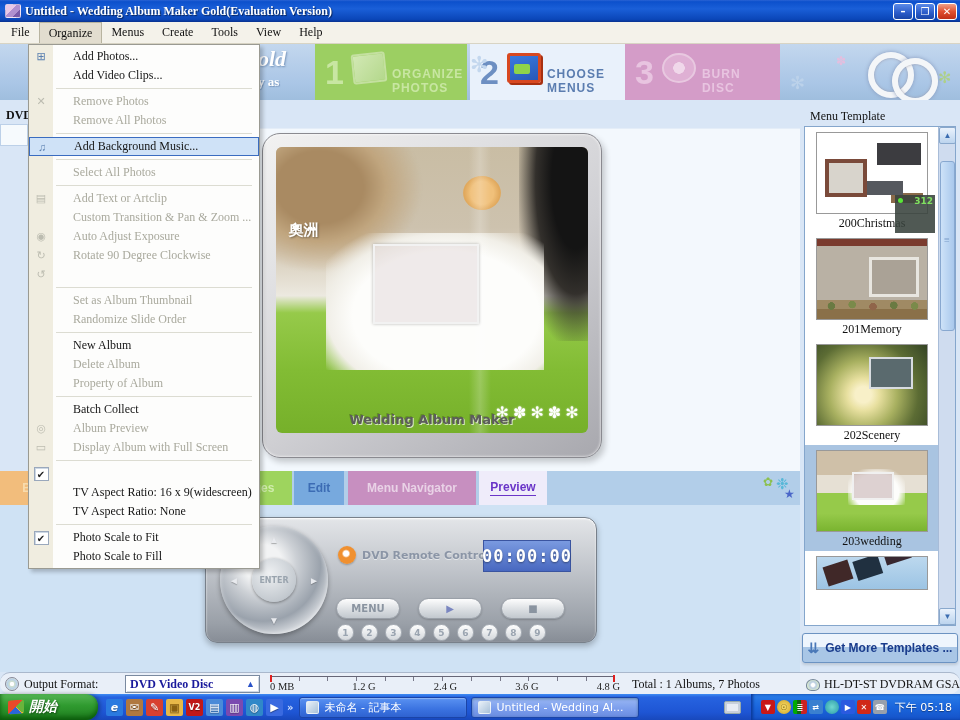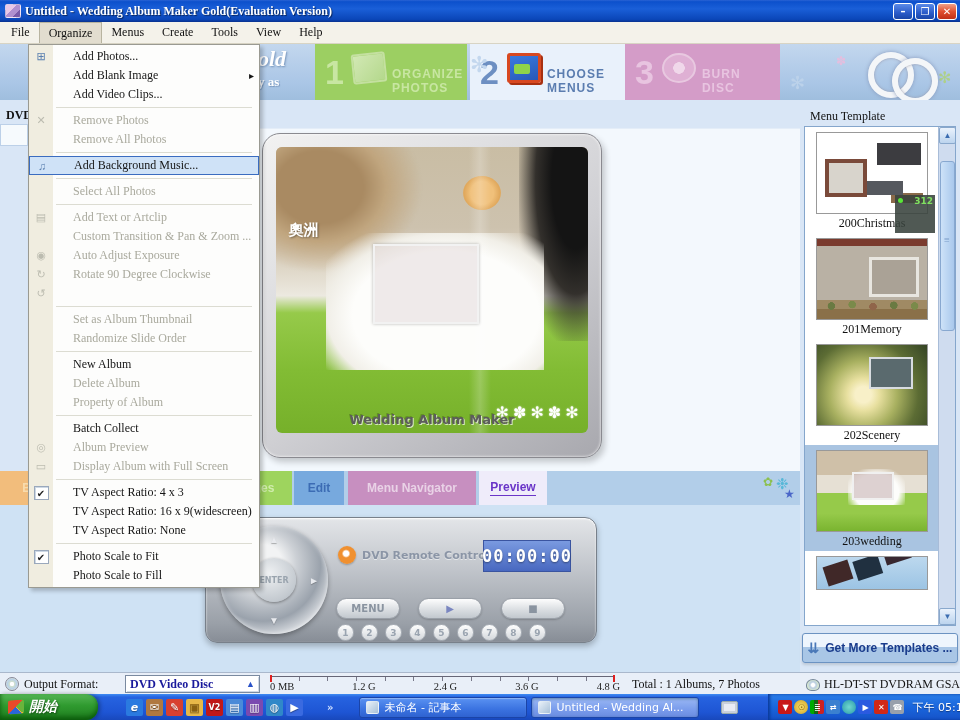--- a/index.html
+++ b/index.html
@@ -172,21 +172,21 @@
   .sb-thumb{position:absolute;left:1px;top:34px;width:15px;height:170px;border-radius:3px;
     background:linear-gradient(90deg,#cde2f8,#a9c8ec);border:1px solid #88a8d0;}
   .sb-thumb::after{content:"≡";position:absolute;left:3px;top:72px;color:#7a9cc8;font-size:10px;}
   .getmore{position:absolute;left:802px;top:633px;width:156px;height:30px;border:1px solid #6c93c2;border-radius:3px;
     background:linear-gradient(180deg,#eef5fd 0 45%,#a9c6e6 45% 100%);display:flex;align-items:center;justify-content:center;gap:6px;
     font:bold 12px "Liberation Sans",sans-serif;color:#1a3c8c;box-shadow:0 2px 3px #0002;}
   .gm-ico{color:#4a78b8;font-size:14px;}
 
   
   .statusbar{position:absolute;left:0;top:672px;width:960px;height:22px;background:#e9eff8;
-    border-top:1px solid #aab8cc;font:12px "Liberation Serif",serif;color:#111;}
+    border-top:1px solid #aab8cc;font:12px "Liberation Serif",serif;color:#111;border-radius:10px;}
   .disc-ico{position:absolute;left:5px;top:4px;width:14px;height:14px;border-radius:50%;
     background:radial-gradient(circle,#fff 0 22%,#cfe0d0 30%,#b8d0e8 55%,#e8f0e0 80%,#9ab8d8 100%);border:1px solid #889;}
   .of-label{position:absolute;left:24px;top:4px;}
   .of-select{position:absolute;left:125px;top:2px;width:135px;height:18px;background:#fff;
     border:1px solid #7a8aa0;box-shadow:1px 1px 0 #fff inset,-1px -1px 0 #cfd8e4 inset;
     font:bold 12px "Liberation Serif",serif;color:#1a1a9c;padding:1px 4px;}
   .of-select .tri{position:absolute;right:4px;top:3px;color:#2a52c8;font-size:9px;}
   .ruler{position:absolute;left:270px;top:3px;width:345px;height:6px;border-top:1px solid #667;
     background:repeating-linear-gradient(90deg,#778 0 1px,transparent 1px 28.7px);background-size:100% 4px;background-repeat:no-repeat;}
   .rmark{position:absolute;top:2px;width:2px;height:7px;background:#e02020;}
@@ -194,21 +194,21 @@
   .scale{position:absolute;left:270px;top:8px;width:350px;display:flex;justify-content:space-between;
     font:10.5px "Liberation Serif",serif;color:#222;}
   .total{position:absolute;left:632px;top:4px;}
   .drive{position:absolute;left:806px;top:4px;display:flex;align-items:center;gap:4px;white-space:nowrap;}
   .drive-ico{width:14px;height:12px;border-radius:50% 50% 40% 40%;
     background:radial-gradient(circle,#fff 0 20%,#b8cce0 40%,#d8e8d0 70%,#98b8d0 100%);border:1px solid #789;}
 
   
   .taskbar{position:absolute;left:0;top:694px;width:960px;height:26px;
     background:linear-gradient(180deg,#3f8cf3 0%,#2663e0 12%,#1e55d4 70%,#1848bc 100%);
-    display:flex;align-items:center;font-family:"DejaVu Sans",sans-serif;gap:20px;}
+    display:flex;align-items:center;font-family:"DejaVu Sans",sans-serif;}
   .startbtn{height:26px;width:98px;border-radius:0 12px 12px 0;flex:none;
     background:linear-gradient(180deg,#55b555 0%,#2f9a2f 45%,#1f7d1f 100%);
     box-shadow:2px 0 4px #0005, inset 0 -3px 5px #0a5a0a;
     display:flex;align-items:center;gap:5px;padding:0 12px 0 8px;color:#fff;
     font:bold italic 14px "DejaVu Sans",sans-serif;text-shadow:1px 1px 2px #0007;}
   .winflag{width:16px;height:14px;flex:none;border-radius:2px;transform:skewY(-4deg);
     background:conic-gradient(#e84a2a 0 25%,#6ab43c 25% 50%,#2a66d8 50% 75%,#f0b030 75% 100%);
     background:linear-gradient(135deg,#e84a2a 0 48%,transparent 48%),linear-gradient(225deg,#6ab43c 0 48%,transparent 48%),linear-gradient(45deg,#2a66d8 0 48%,transparent 48%),linear-gradient(315deg,#f0b030 0 48%,transparent 48%);}
   .ql{display:flex;gap:3px;margin-left:8px;align-items:center;}
   .qli{width:17px;height:17px;border-radius:2px;display:flex;align-items:center;justify-content:center;
@@ -508,25 +508,20 @@
 
   <div class="menu">
 
   <div class="mi">
       <span class="ico"><span>⊞</span></span>
       <span class="lbl">Add Photos...</span>
       <span class="arr"></span>
     </div>
       <div class="mi">
       <span class="ico"><span></span></span>
-      <span class="lbl">Add Blank Image</span>
-      <span class="arr">▸</span>
-    </div>
-      <div class="mi">
-      <span class="ico"><span></span></span>
       <span class="lbl">Add Video Clips...</span>
       <span class="arr"></span>
     </div>
       <div class="mi sep">
       
       
       
     </div>
       <div class="mi dis">
       <span class="ico"><span>✕</span></span>
@@ -642,21 +637,20 @@
       <span class="lbl">Display Album with Full Screen</span>
       <span class="arr"></span>
     </div>
       <div class="mi sep">
       
       
       
     </div>
       <div class="mi chk">
       <span class="ico"><span>✔</span></span>
-      <span class="lbl">TV Aspect Ratio:  4 x 3</span>
       <span class="arr"></span>
     </div>
       <div class="mi">
       <span class="ico"><span></span></span>
       <span class="lbl">TV Aspect Ratio: 16 x 9(widescreen)</span>
       <span class="arr"></span>
     </div>
       <div class="mi">
       <span class="ico"><span></span></span>
       <span class="lbl">TV Aspect Ratio: None</span>

